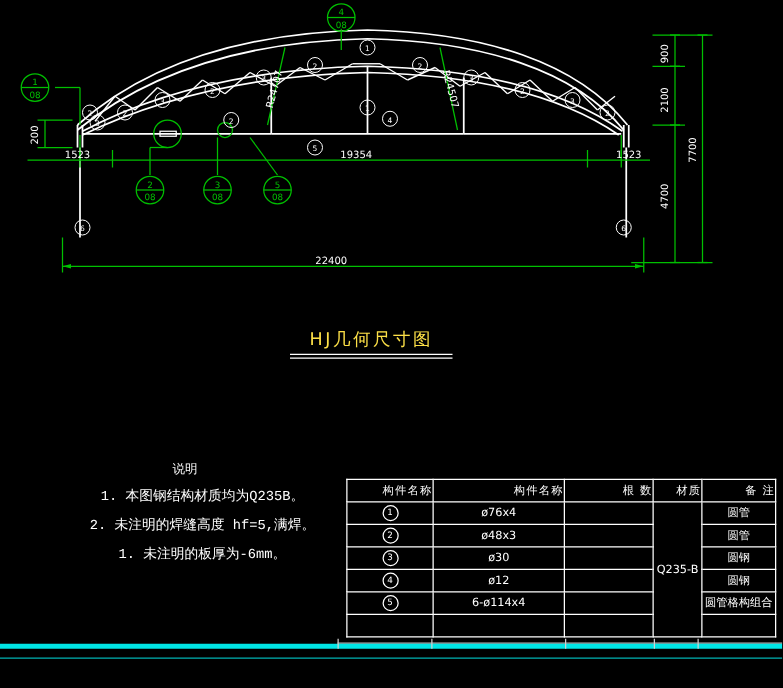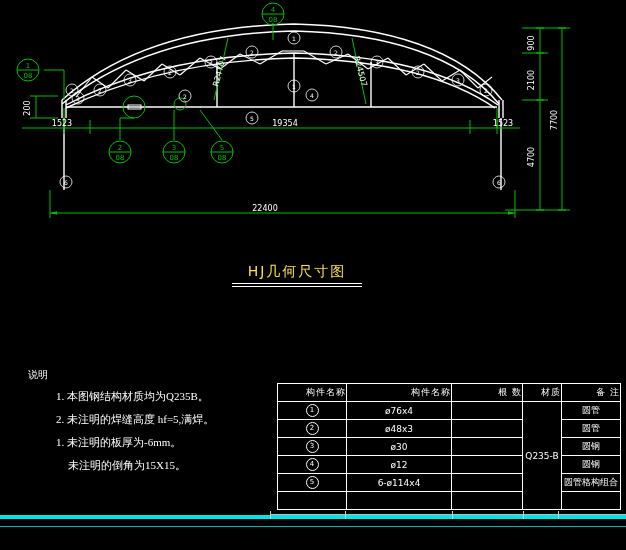--- a/index.html
+++ b/index.html
@@ -46,22 +46,23 @@
     margin-top: 2px;
   }
   .title-rule.second { margin-top: 2px; }
 
   
   #notes {
     position: absolute;
     left: 28px;
     top: 368px;
     width: 240px;
-    font-family: Liberation Serif, serif;
+    font-family: Liberation Mono, monospace;
     color: #ffffff;
+    text-align: center;
   }
   #notes-heading {
     font-size: 10px;
     margin-bottom: 7px;
   }
   .note-line {
     font-size: 11px;
     margin-left: 28px;
     margin-bottom: 8px;
     white-space: nowrap;
@@ -363,21 +364,20 @@
     <div id="title-text">HJ几何尺寸图</div>
     <div class="title-rule"></div>
     <div class="title-rule second"></div>
   </div>
 
   <div id="notes">
     <div id="notes-heading">说明</div>
     <div class="note-line">1. 本图钢结构材质均为Q235B。</div>
     <div class="note-line">2. 未注明的焊缝高度 hf=5,满焊。</div>
     <div class="note-line">1. 未注明的板厚为-6mm。</div>
-    <div class="note-line sub">未注明的倒角为15X15。</div>
   </div>
 
   <table id="comp-table">
     <thead>
       <tr>
         <th class="col-name">构件名称</th>
         <th class="col-size">构件名称</th>
         <th class="col-count">根  数</th>
         <th class="col-mat">材质</th>
         <th class="col-note">备    注</th>

